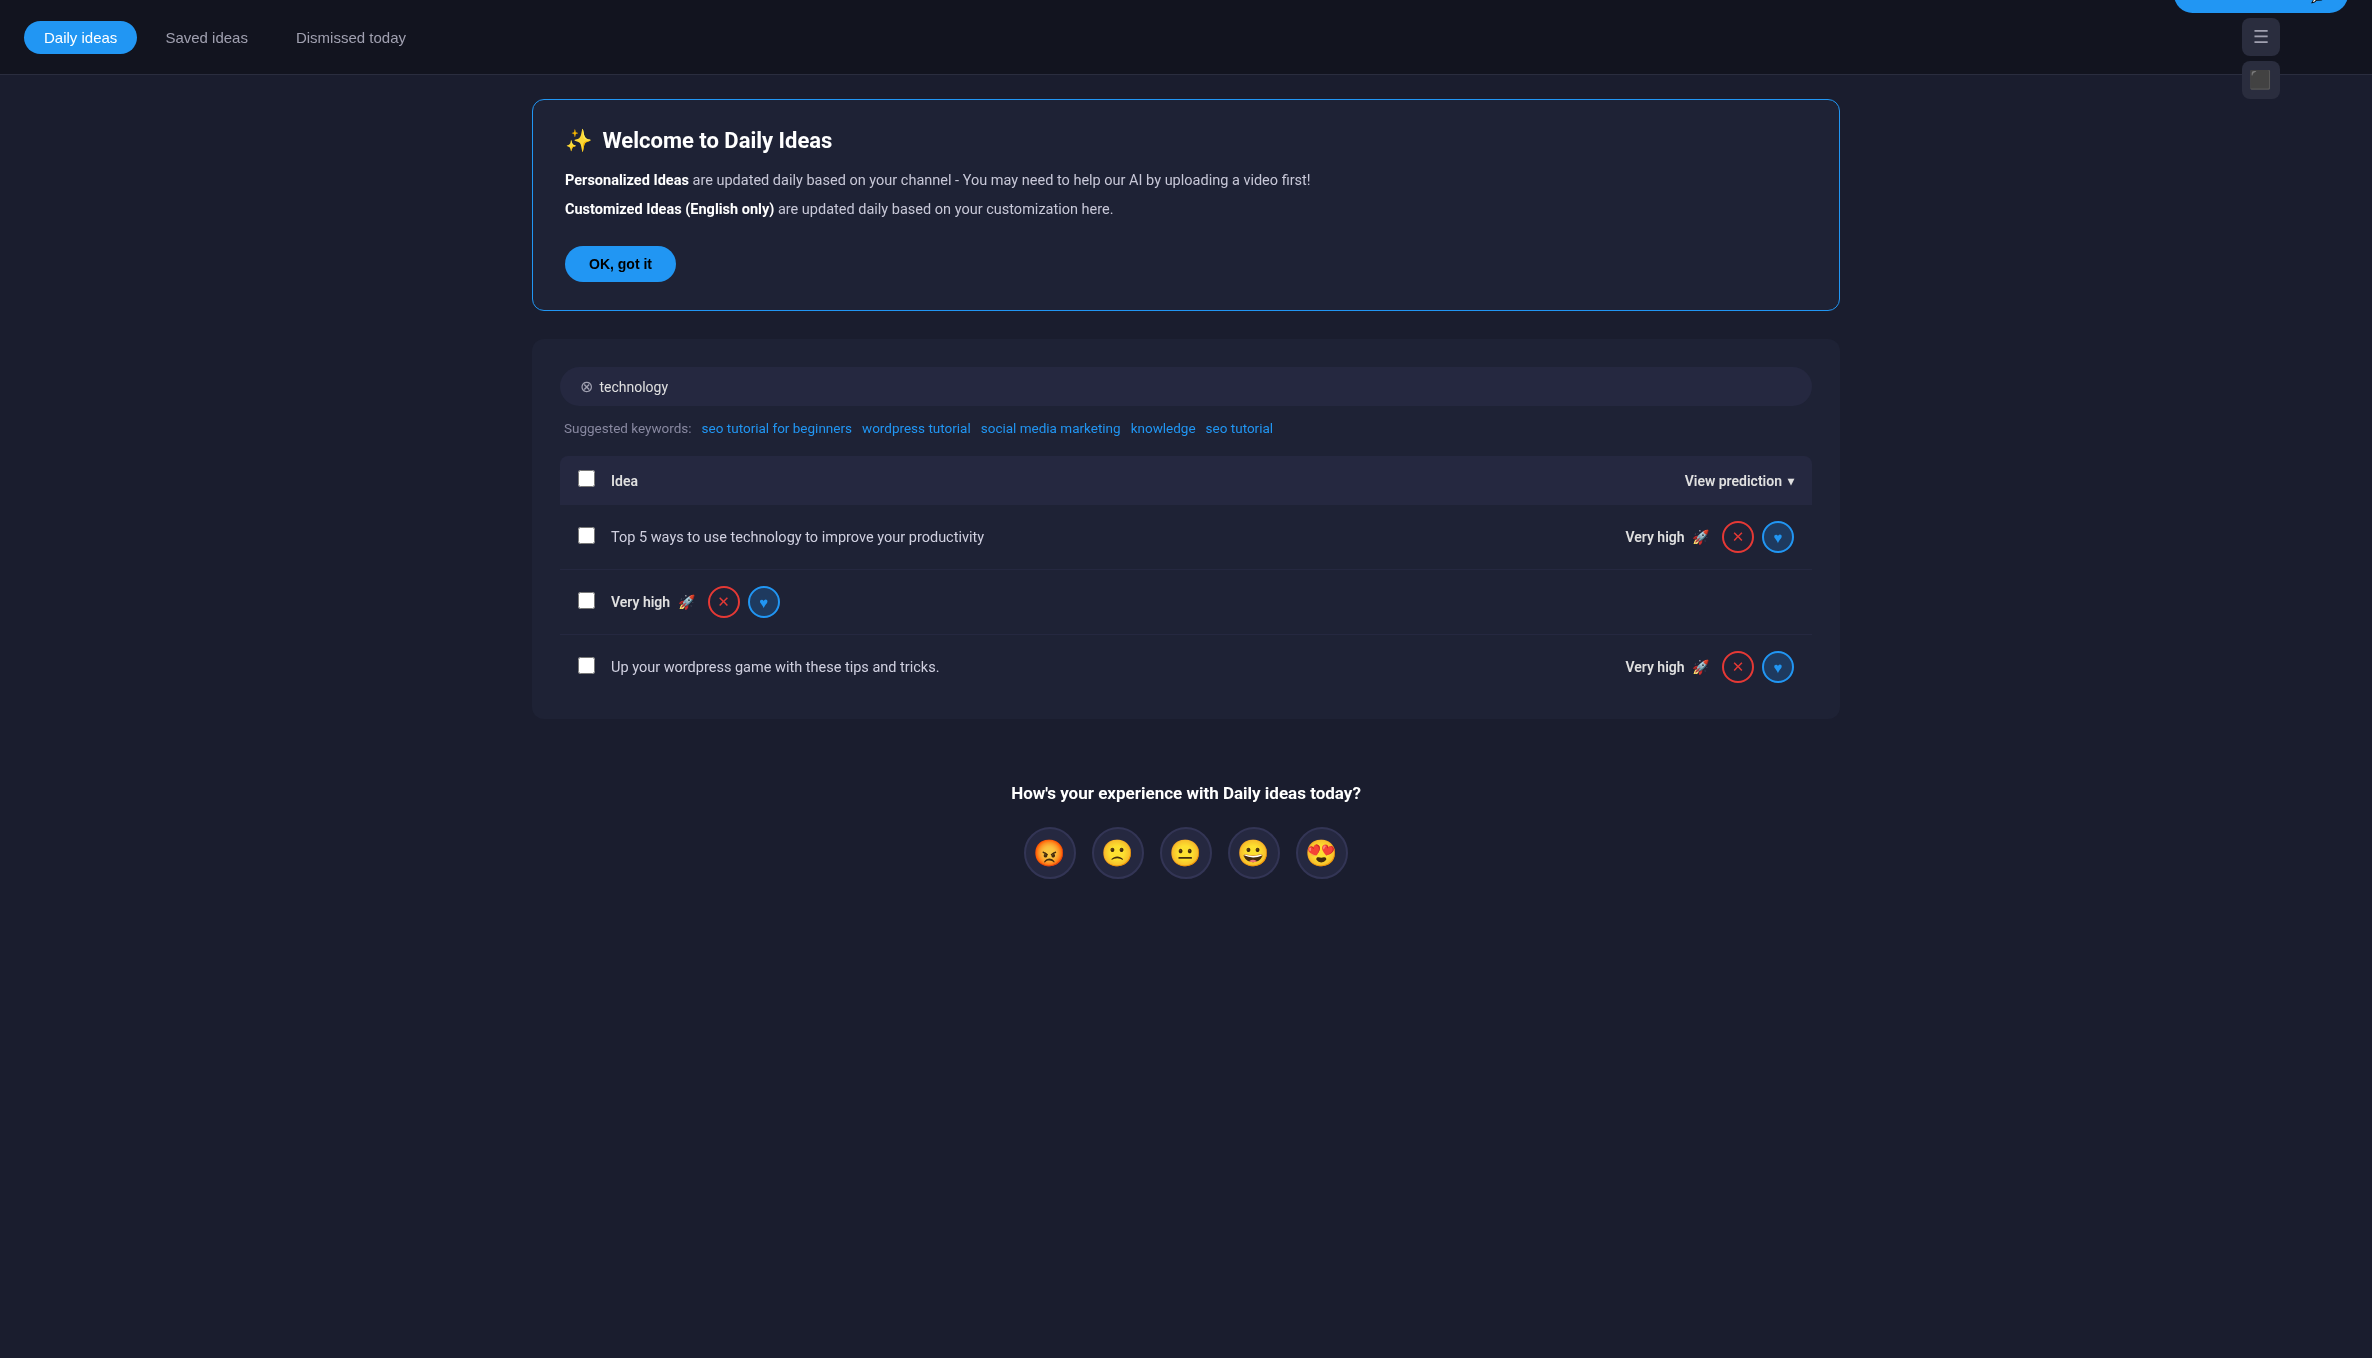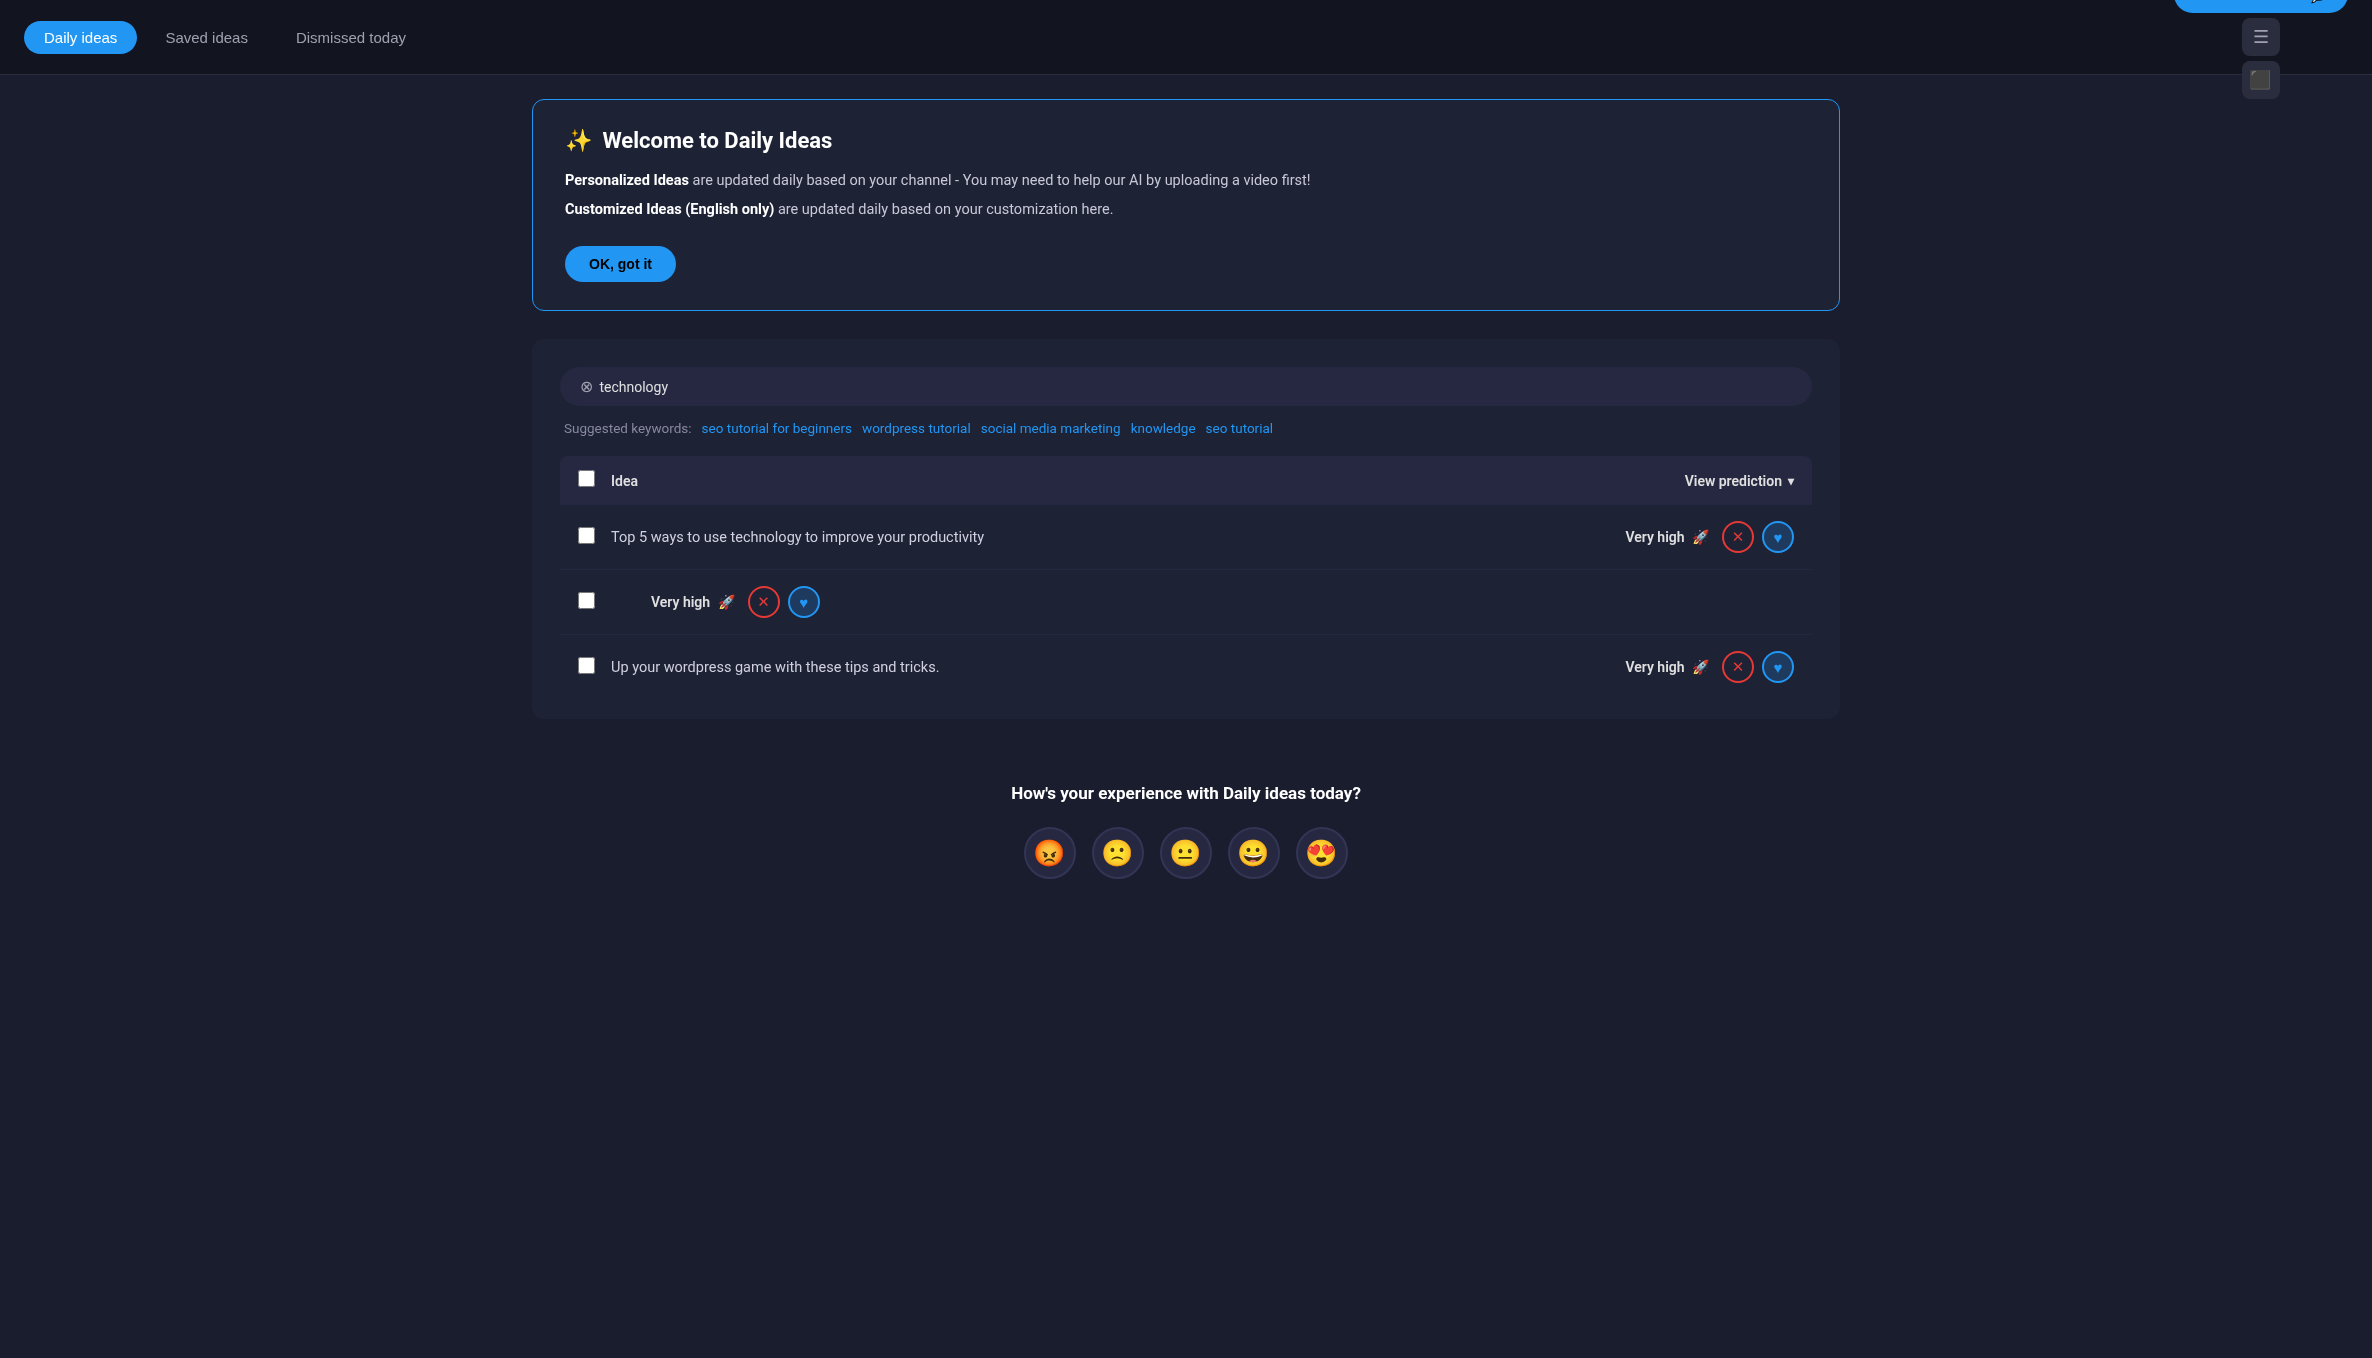--- a/index.html
+++ b/index.html
@@ -221,21 +221,20 @@
       color: #d0d0e0;
     }
     .row-prediction {
       display: flex;
       align-items: center;
       gap: 8px;
       font-size: 14px;
       font-weight: 600;
       color: #e0e0e0;
       margin-right: 12px;
-      margin-left: 40px;
     }
     .row-actions {
       display: flex;
       align-items: center;
       gap: 8px;
     }
     .action-btn {
       width: 32px;
       height: 32px;
       border-radius: 50%;

